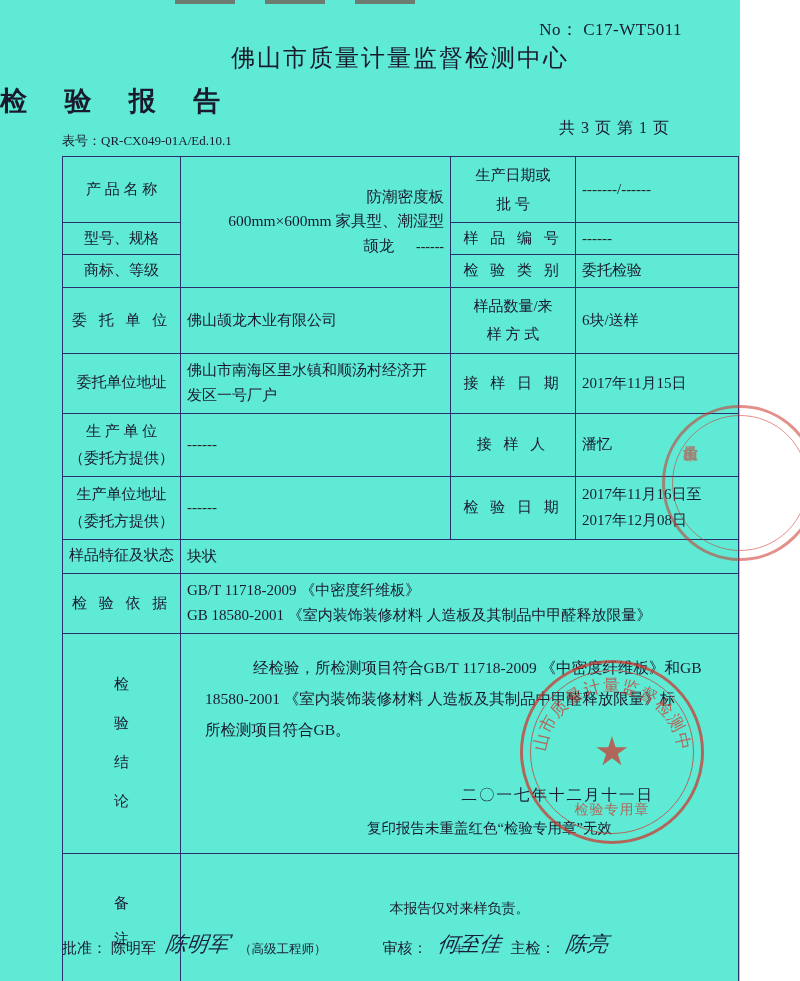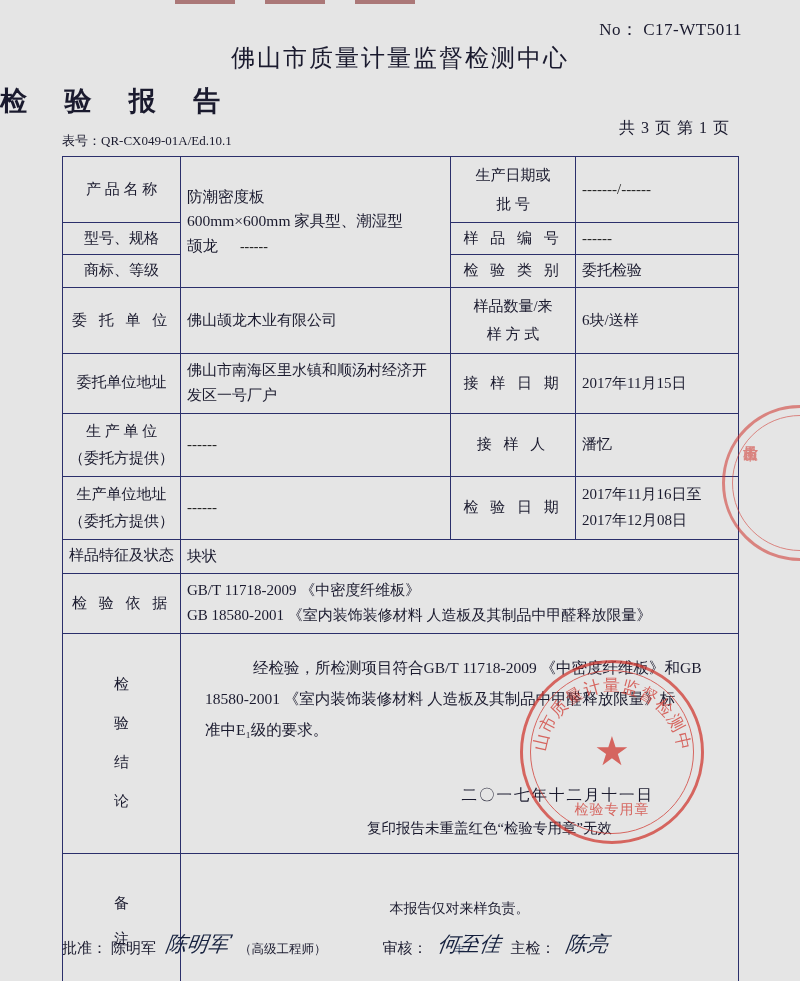--- a/index.html
+++ b/index.html
@@ -10,23 +10,23 @@
   body {
     width: 800px;
     height: 981px;
     position: relative;
     font-family: "Liberation Serif", "DejaVu Serif", serif;
     color: #1a1a2e;
     overflow: hidden;
   }
   .page {
     position: relative;
-    width: 800px;
+    width: 740px;
     height: 981px;
-    background: #e5e5e5;
+    background: #5eead4;
   }
   
   .top-marks {
     position: absolute;
     top: 0px;
     left: 175px;
     width: 300px;
     height: 5px;
     display: flex;
     gap: 30px;
@@ -107,21 +107,21 @@
   .val {
     font-size: 15px;
     padding-left: 10px;
   }
   .dashes {
     letter-spacing: 0px;
     font-size: 14px;
     color: #222;
   }
   .prod-block {
-    text-align: left;
+    text-align: right;
     line-height: 1.6;
     font-size: 15.5px;
   }
   .prod-block .l1 { }
   .prod-block .l2 { }
   .prod-block .l3 { }
   .vert {
     text-align: center;
     font-size: 16px;
     line-height: 2.6;
@@ -374,21 +374,21 @@
         <td class="vert">
           <div>检</div>
           <div>验</div>
           <div>结</div>
           <div>论</div>
         </td>
         <td colspan="3" style="vertical-align:top">
           <div class="concl">
             <p class="indent">经检验，所检测项目符合GB/T 11718-2009 《中密度纤维板》和GB</p>
             <p>18580-2001 《室内装饰装修材料    人造板及其制品中甲醛释放限量》标</p>
-            <p>准中E₁级的要求。</p>
+            <p>所检测项目符合GB。</p>
             <div class="date-line">二〇一七年十二月十一日</div>
             <div class="note-line">复印报告未重盖红色“检验专用章”无效</div>
           </div>
         </td>
       </tr>
 
       <tr style="height:136px">
         <td class="vert" style="line-height:2.4">
           <div>备</div>
           <div>注</div>

